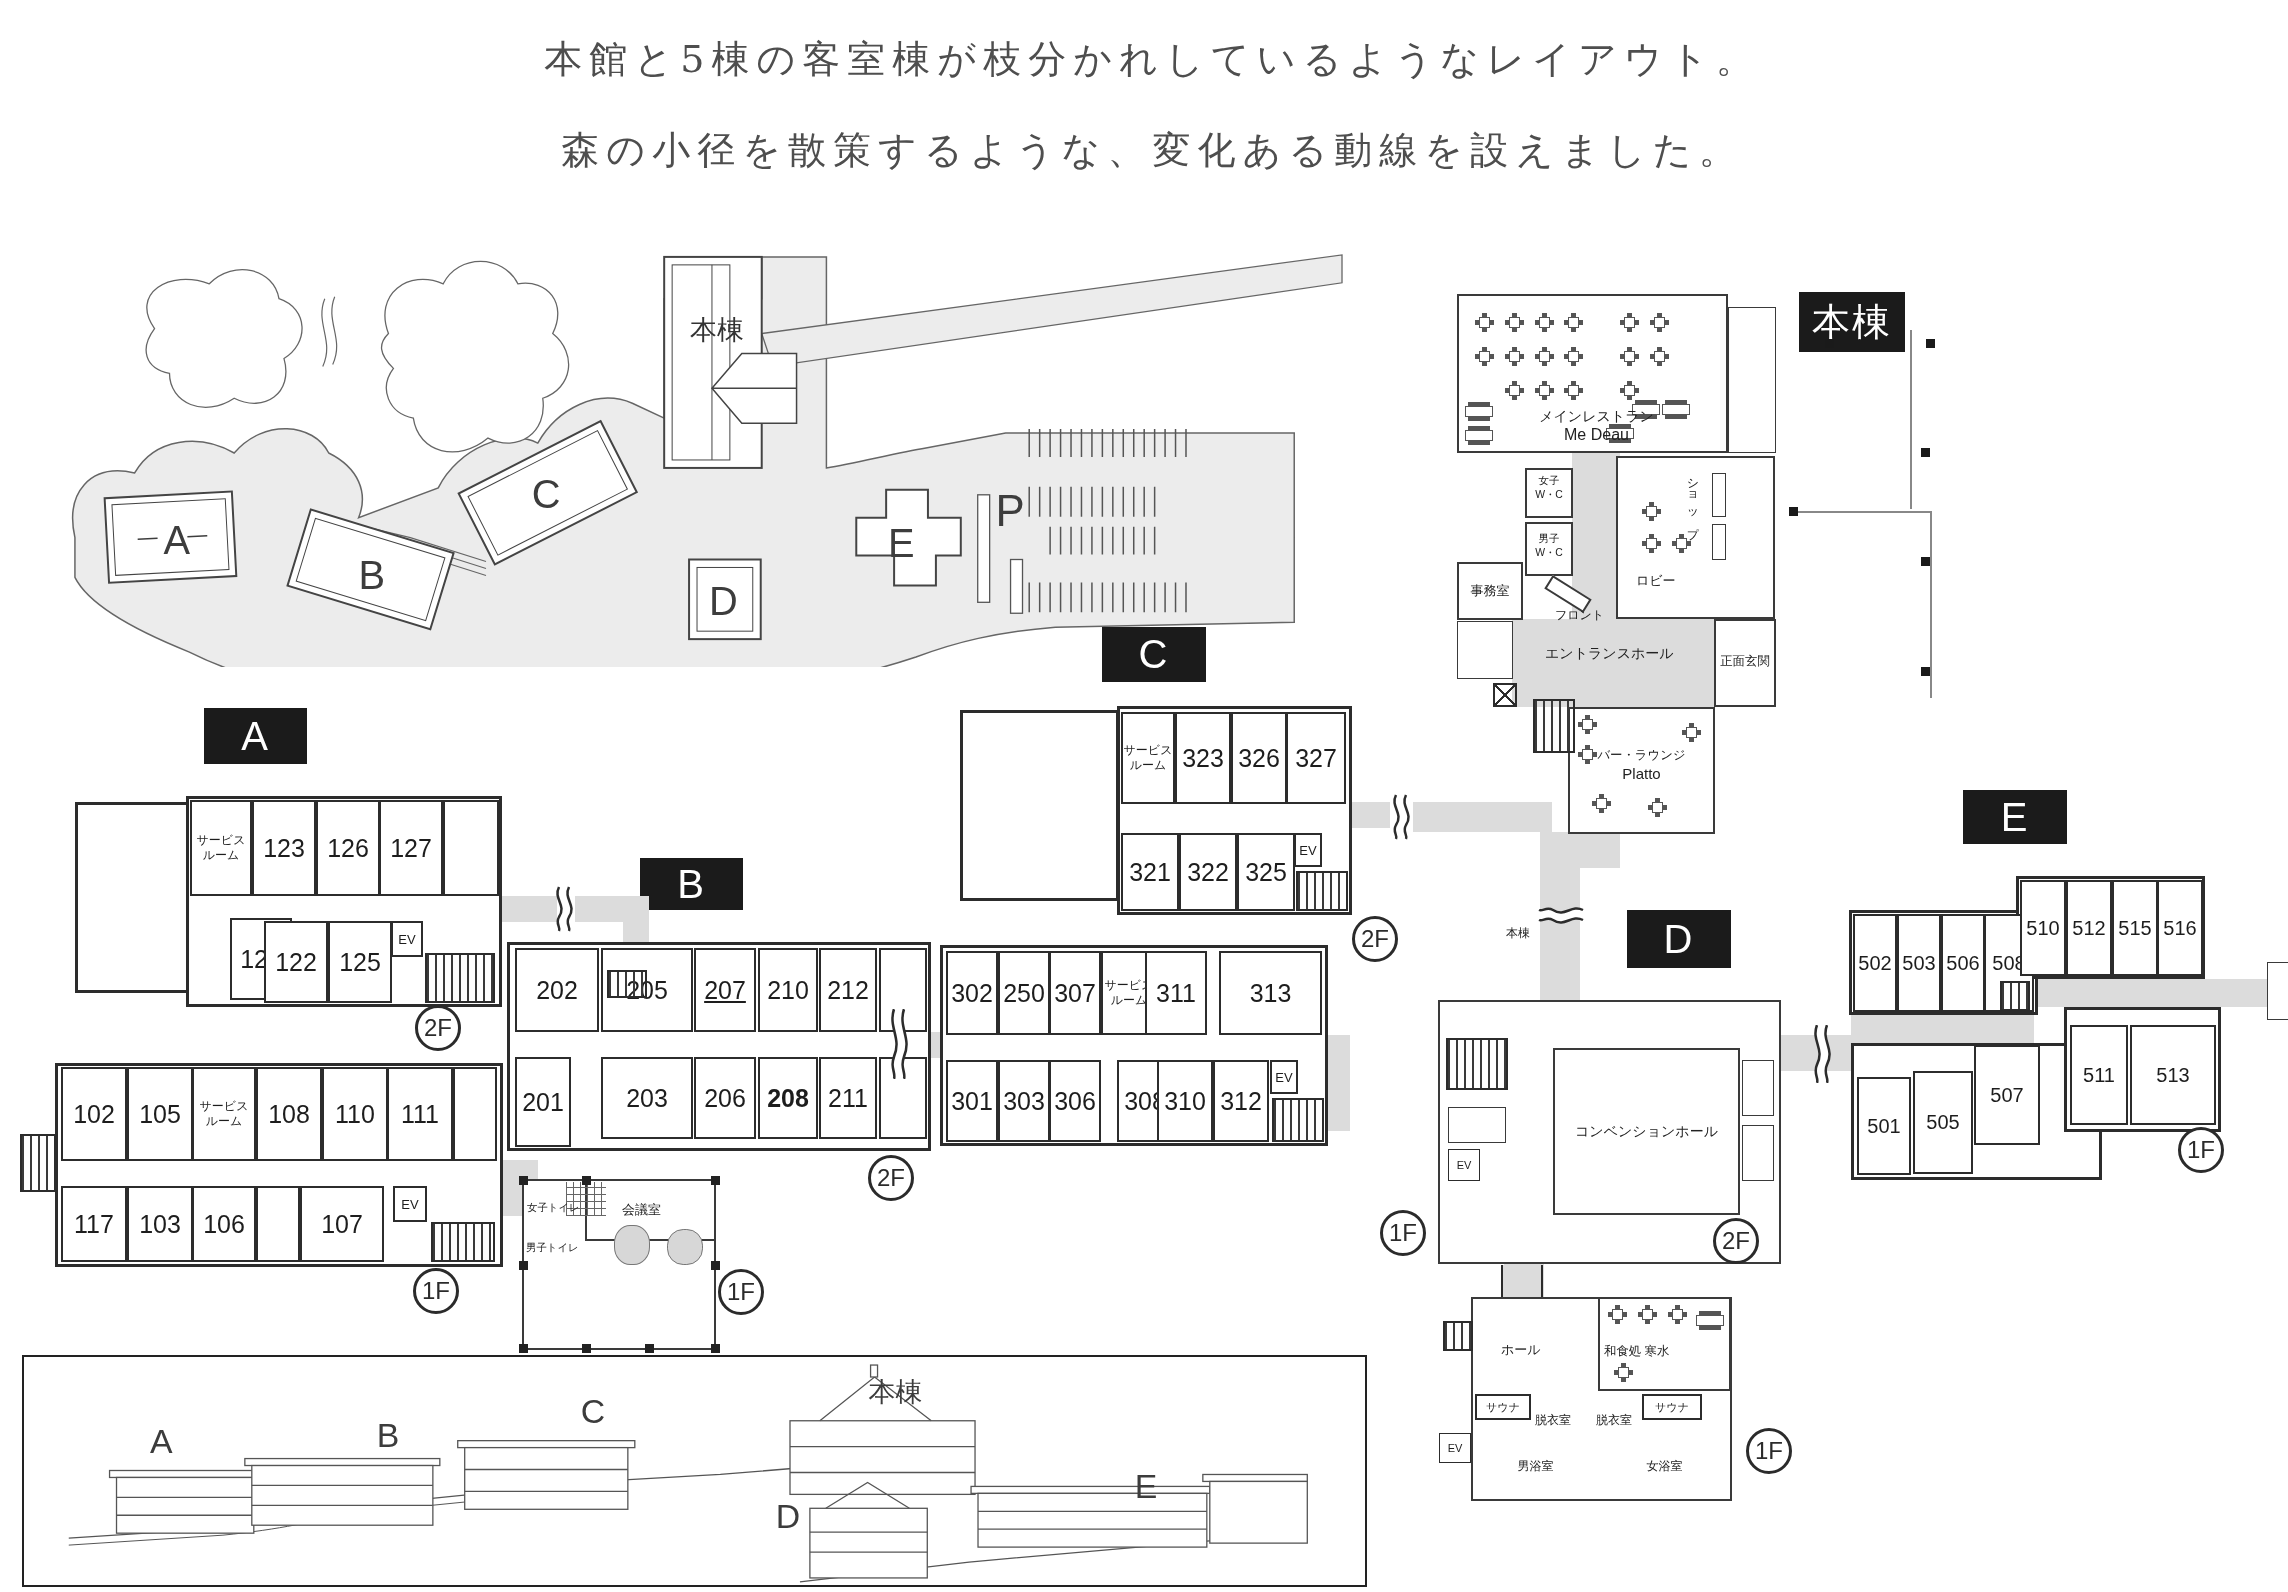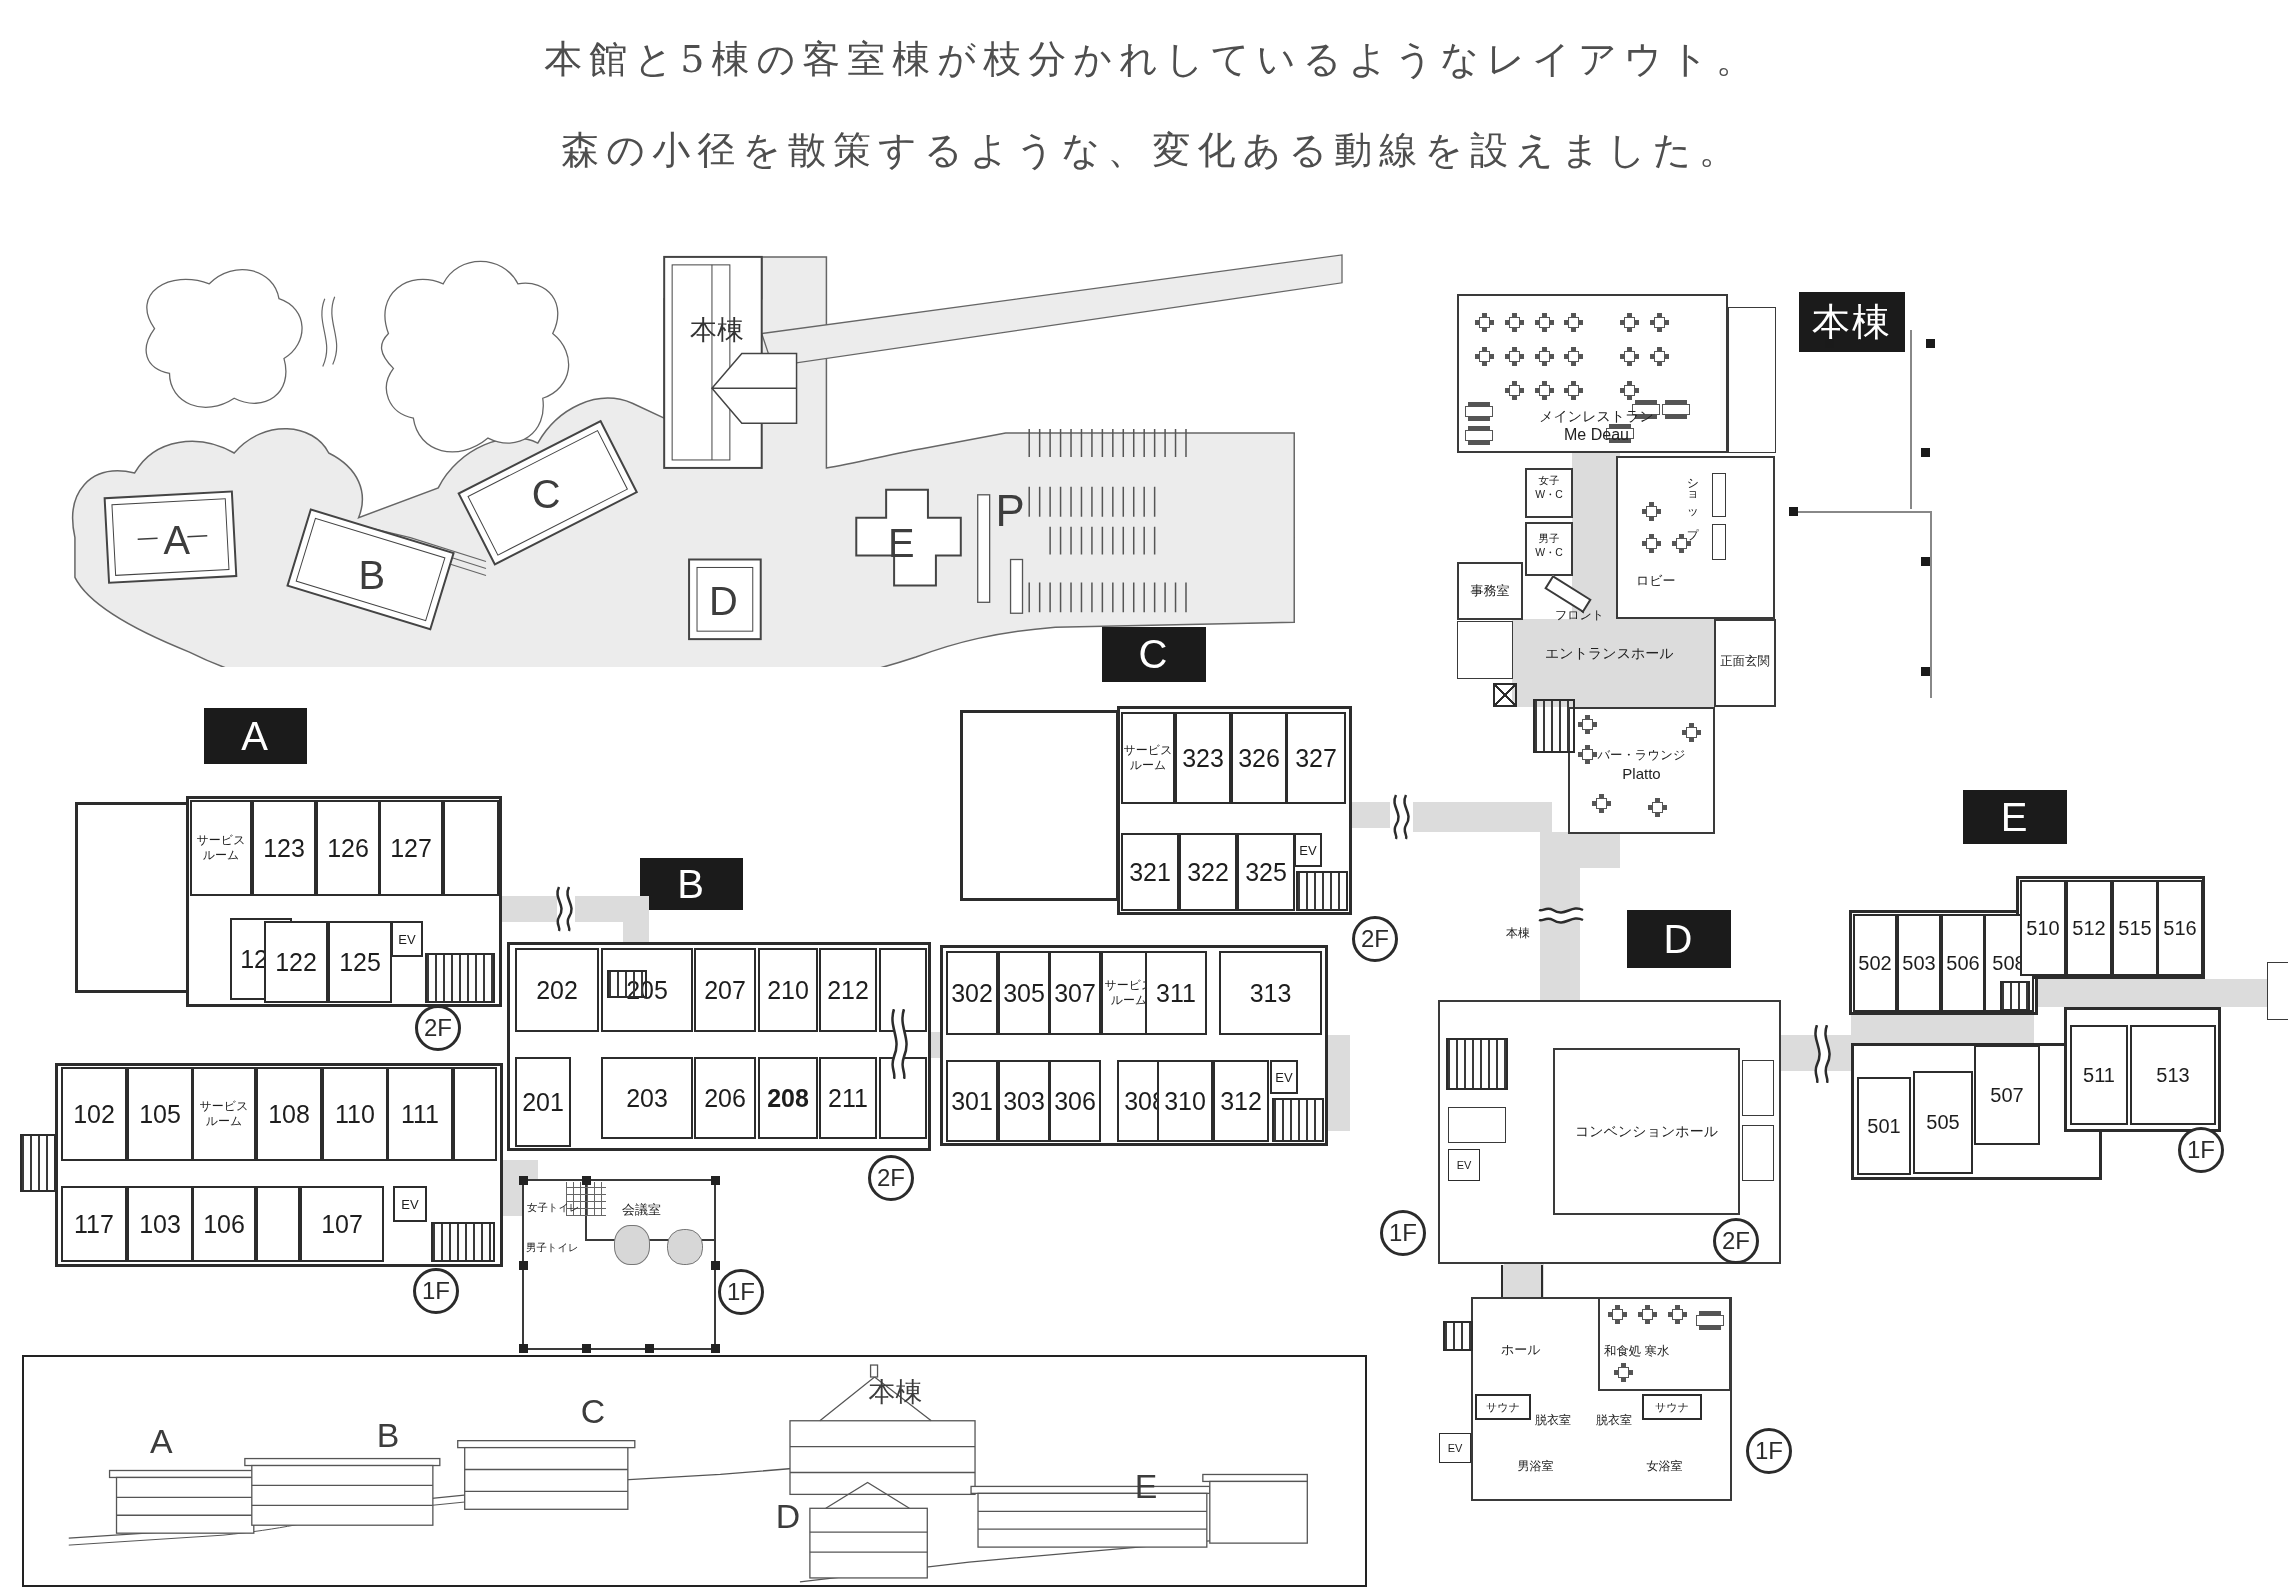--- a/index.html
+++ b/index.html
@@ -166,21 +166,21 @@
   </div>
   <div class="st" style="left:20px;top:1134px;width:36px;height:58px;"></div>
   <div class="cor" style="left:502px;top:1160px;width:36px;height:56px;"></div>
 
   <div class="abs" style="left:507px;top:940px;width:428px;height:214px;">
     <div class="blk" style="left:0;top:2px;width:424px;height:209px;"></div>
     <div class="cor" style="left:4px;top:92px;width:416px;height:26px;"></div>
     <div class="cell" style="left:8px;top:8px;width:84px;height:84px;">202</div>
     <div class="cell" style="left:94px;top:8px;width:92px;height:84px;">205</div>
     <div class="st" style="left:100px;top:30px;width:40px;height:28px;"></div>
-    <div class="cell" style="left:187px;top:8px;width:62px;height:84px;">207</div>
+    <div class="cell" style="left:187px;top:8px;width:62px;height:84px;text-decoration:underline;">207</div>
     <div class="cell" style="left:251px;top:8px;width:60px;height:84px;">210</div>
     <div class="cell" style="left:312px;top:8px;width:58px;height:84px;">212</div>
     <div class="cell" style="left:372px;top:8px;width:48px;height:84px;"></div>
     <div class="cell" style="left:8px;top:117px;width:56px;height:90px;">201</div>
     <div class="cell" style="left:94px;top:117px;width:92px;height:82px;">203</div>
     <div class="cell" style="left:187px;top:117px;width:62px;height:82px;">206</div>
     <div class="cell" style="left:251px;top:117px;width:60px;height:82px;font-weight:bold;">208</div>
     <div class="cell" style="left:312px;top:117px;width:58px;height:82px;">211</div>
     <div class="cell" style="left:372px;top:117px;width:48px;height:82px;"></div>
   </div>
@@ -189,21 +189,21 @@
     <path d="M8 0 C2 12 16 18 8 30 C4 37 10 40 8 44 L18 44 C20 40 14 37 18 30 C26 18 12 12 18 0 Z" fill="#fff"></path>
     <path class="s" d="M8 0 C2 12 16 18 8 30 C4 37 10 40 8 44"></path>
       <path class="s" d="M18 0 C12 12 26 18 18 30 C14 37 20 40 18 44"></path>
   </svg>
 
   <div class="abs" style="left:940px;top:945px;width:390px;height:204px;">
     <div class="blk" style="left:0;top:0;width:388px;height:201px;"></div>
     <div class="cor" style="left:4px;top:90px;width:380px;height:26px;"></div>
     <div class="cor" style="left:384px;top:90px;width:26px;height:96px;"></div>
     <div class="cell" style="left:6px;top:6px;width:52px;height:84px;">302</div>
-    <div class="cell" style="left:58px;top:6px;width:52px;height:84px;">305</div>
+    <div class="cell" style="left:58px;top:6px;width:52px;height:84px;">250</div>
     <div class="cell" style="left:109px;top:6px;width:52px;height:84px;">307</div>
     <div class="cell svc" style="left:161px;top:6px;width:56px;height:84px;">サービス
 ルーム</div>
     <div class="cell" style="left:205px;top:6px;width:62px;height:84px;">311</div>
     <div class="cell" style="left:279px;top:6px;width:103px;height:84px;">313</div>
     <div class="cell" style="left:6px;top:115px;width:52px;height:82px;">301</div>
     <div class="cell" style="left:58px;top:115px;width:52px;height:82px;">303</div>
     <div class="cell" style="left:109px;top:115px;width:52px;height:82px;">306</div>
     <div class="cell" style="left:161px;top:115px;width:56px;height:82px;margin-left:16px;">308</div>
     <div class="cell" style="left:217px;top:115px;width:56px;height:82px;">310</div>

